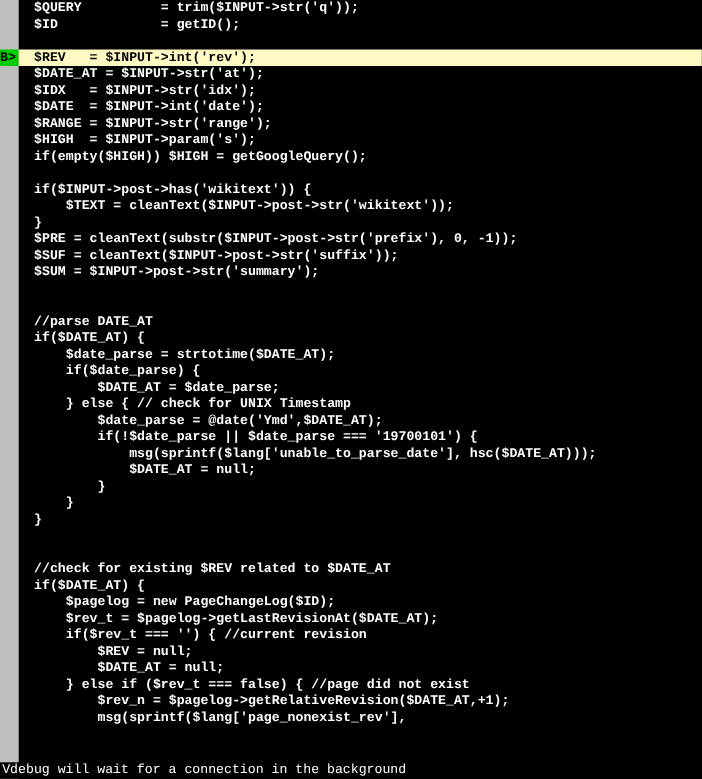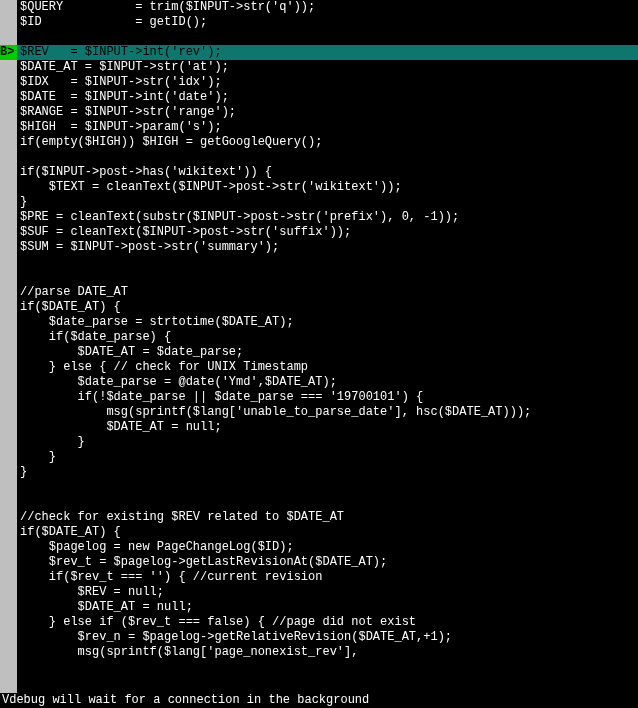--- a/index.html
+++ b/index.html
@@ -35,24 +35,25 @@
   .code-area {
     position: absolute;
     left: 17px;
     top: 0;
     width: 621px;
     color: #fff;
     white-space: pre;
   }
   .line {
     height: 15px;
-    padding-left: 3px;
+    padding-left: 14px;
+    font-weight: bold;
   }
   .hl {
-    background: #0f766e;
+    background: #fef9c3;
     color: #000;
   }
   .status {
     position: absolute;
     left: 0;
     bottom: 0;
     width: 638px;
     height: 15px;
     color: #fff;
     background: #000;

